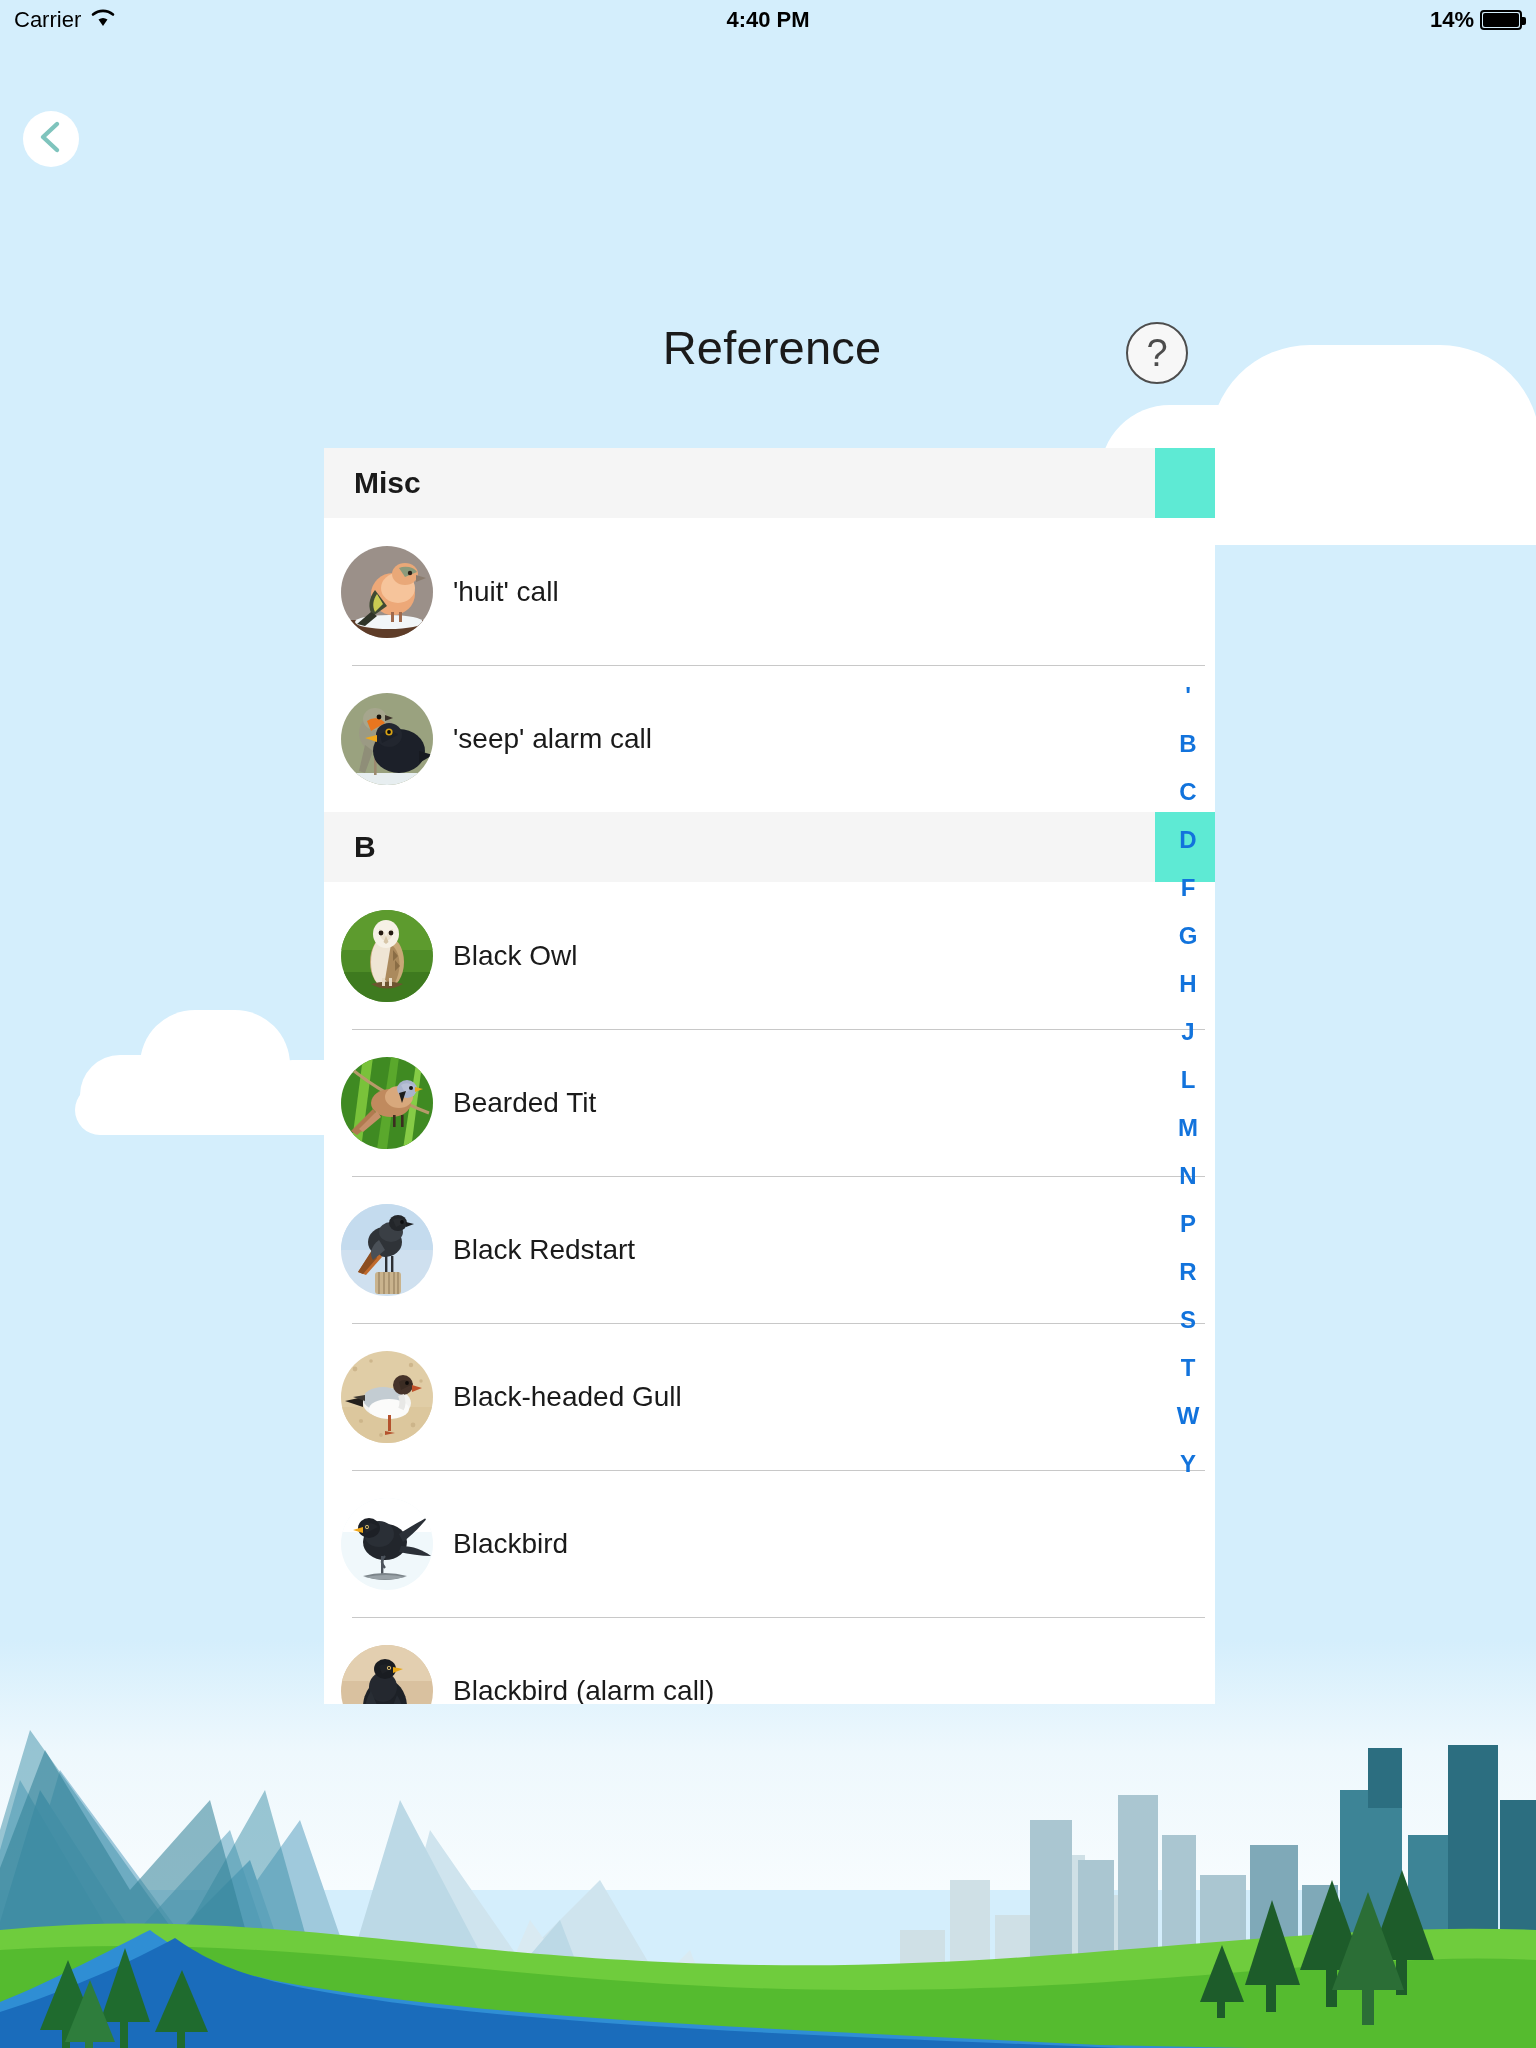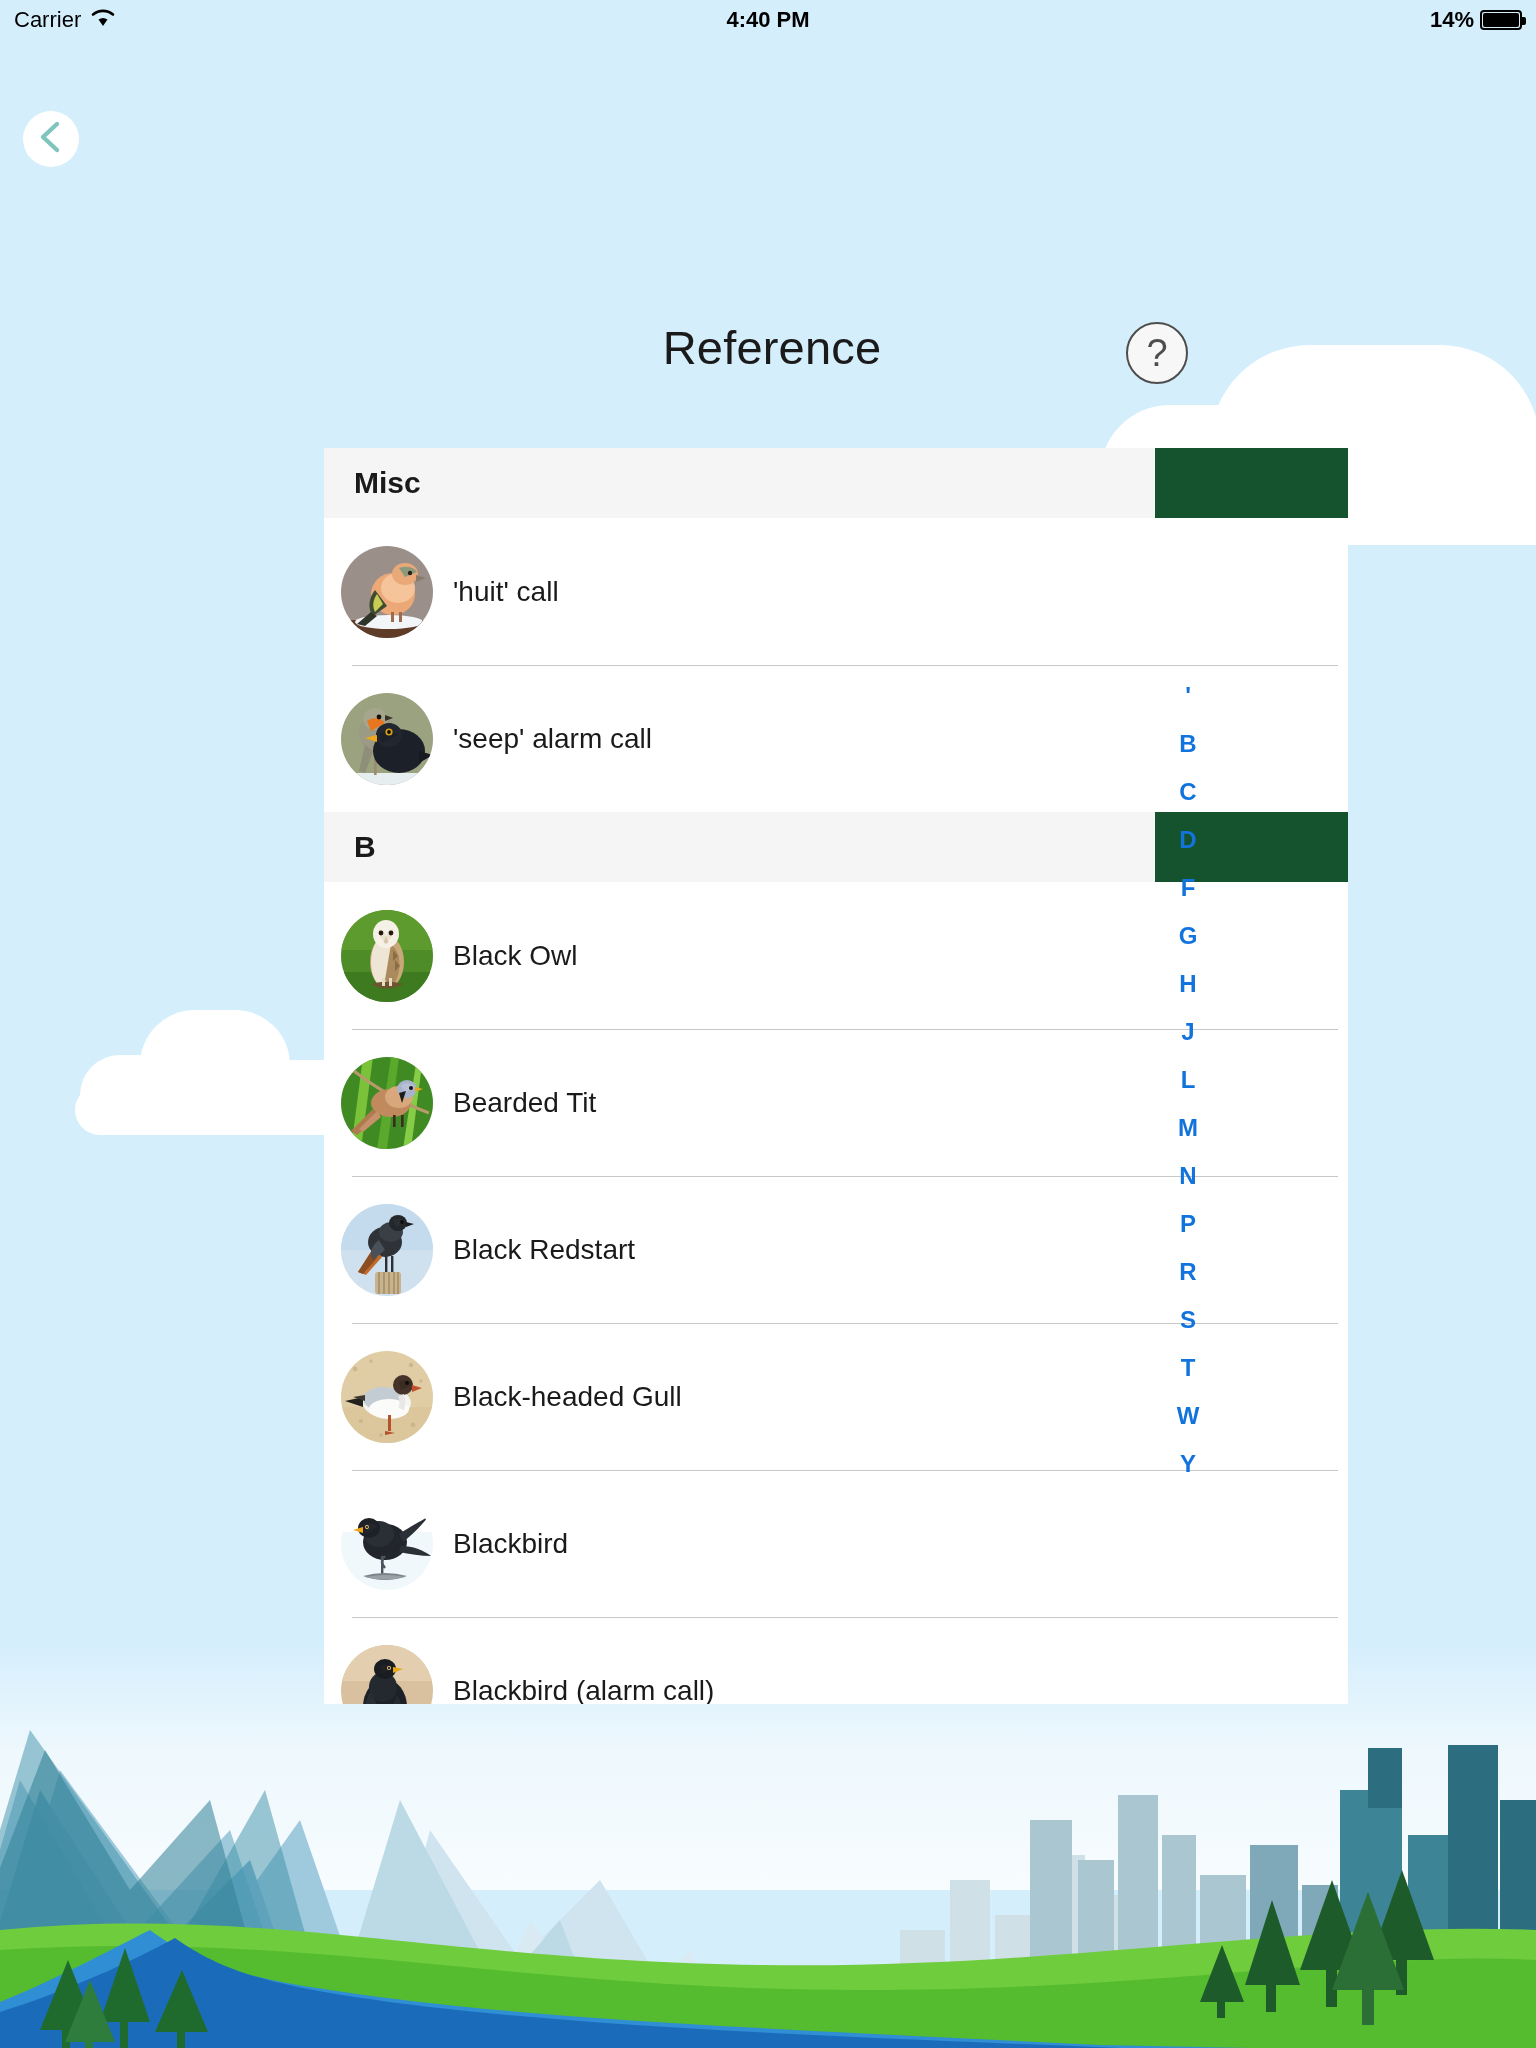--- a/index.html
+++ b/index.html
@@ -56,22 +56,22 @@
     position:absolute; left:4px; top:320px; width:1536px; text-align:center;
     font-size:47px; color:#1a1a1a; font-weight:normal; letter-spacing:.2px;
   }
   #help-btn{
     position:absolute; left:1126px; top:322px; width:62px; height:62px;
     border-radius:50%; border:2px solid #4d4d4d; background:#f7f7f7;
     display:flex; align-items:center; justify-content:center;
     font-size:38px; color:#4d4d4d; cursor:pointer; line-height:1;
   }
   #list-card-body{
-    position:absolute; left:324px; top:448px; width:1024px; height:1256px;
-    background:#14532d; overflow:hidden;
+    position:absolute; left:324px; top:448px; width:891px; height:1256px;
+    background:#5eead4; overflow:hidden;
   }
   .section-header{
     height:70px; background:#f5f5f5; width:831px;
     display:flex; align-items:center; padding-left:30px;
     font-size:30px; font-weight:bold; color:#1a1a1a;
   }
   .row{
     position:relative; height:147px; display:flex; align-items:center;
     padding-left:17px; background:#fff;
   }

